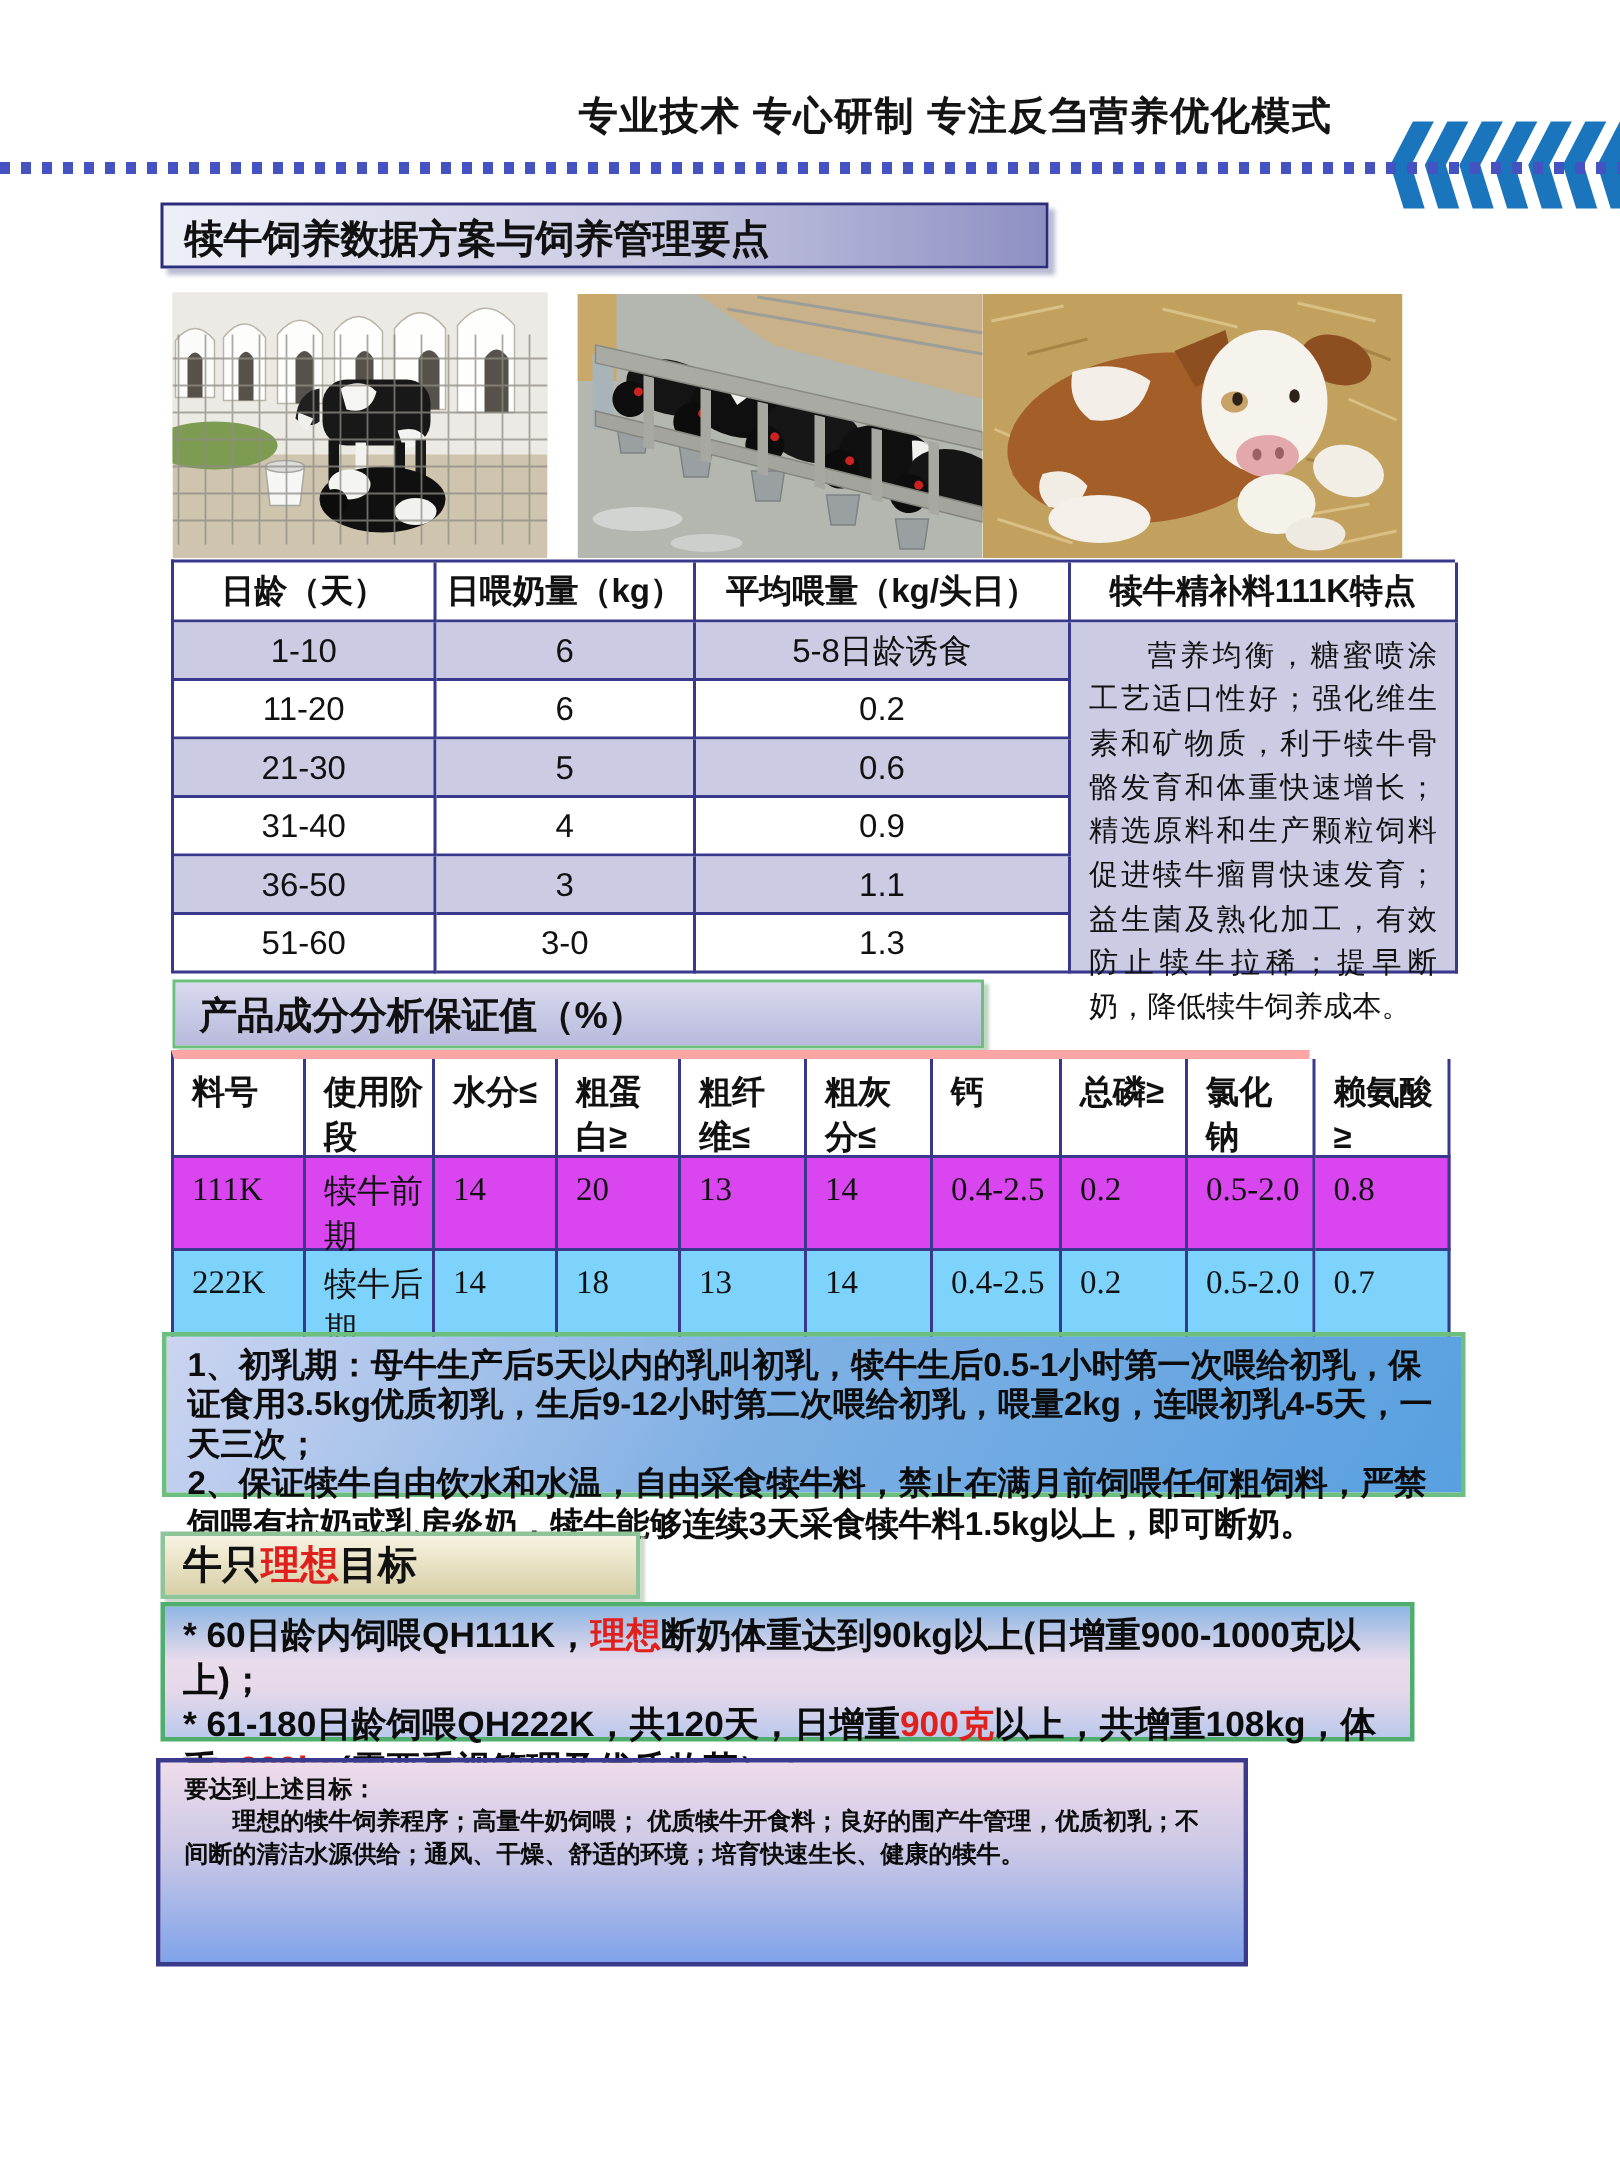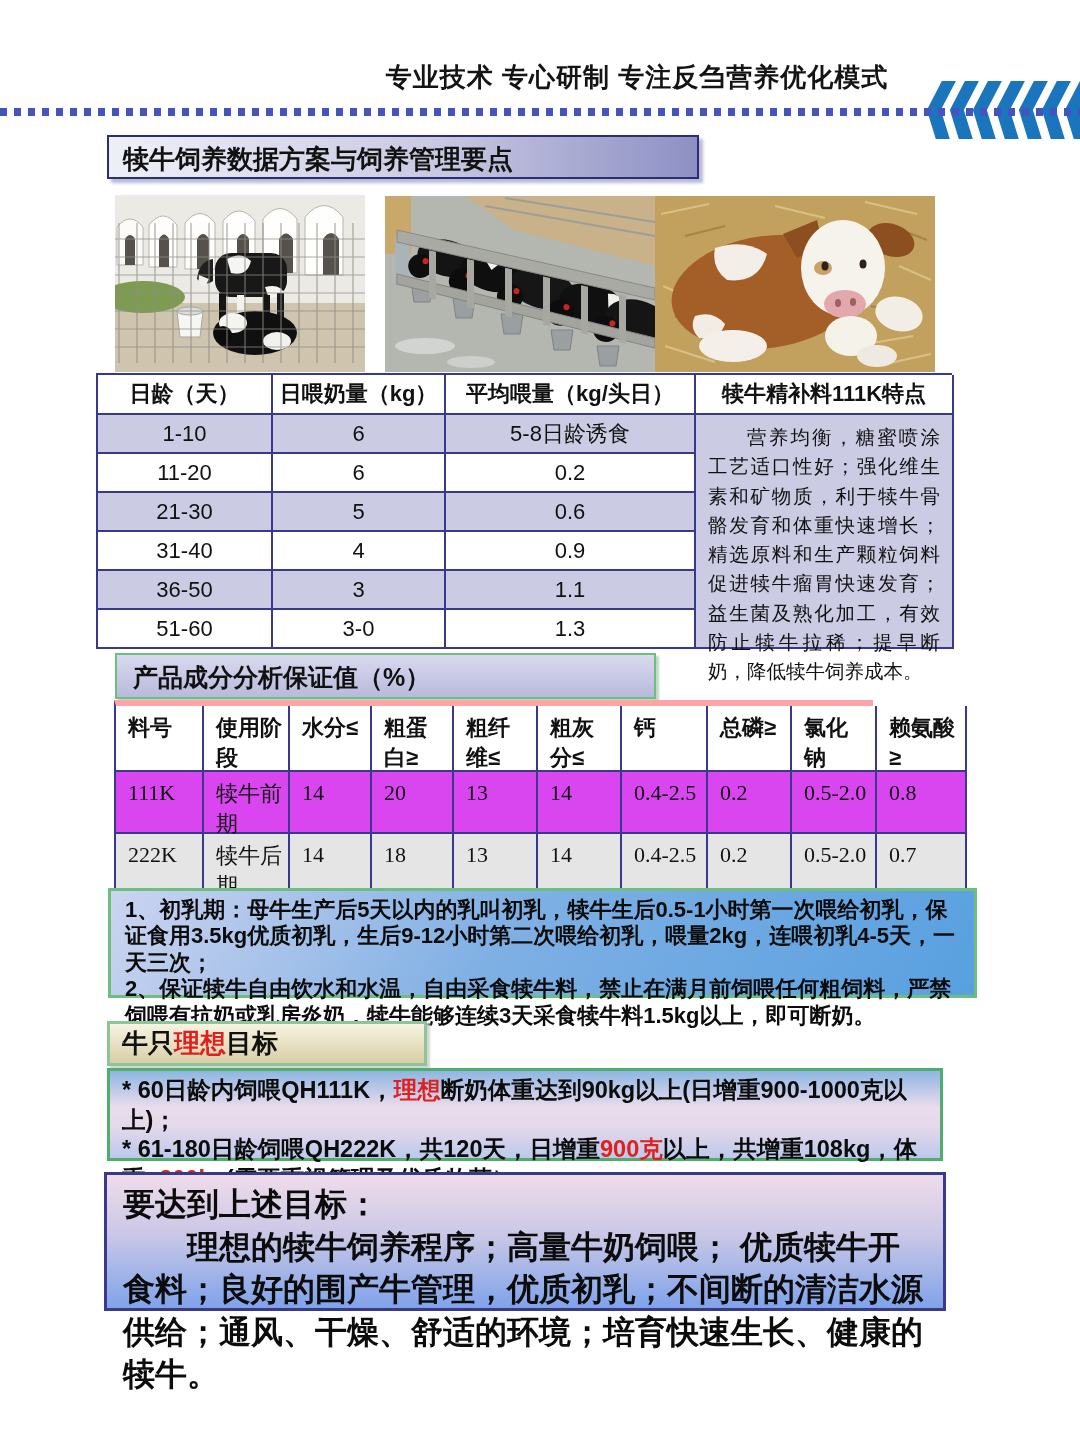--- a/index.html
+++ b/index.html
@@ -17,21 +17,21 @@
   .title-box{position:absolute;left:107px;top:135px;width:592px;height:44px;
              background:linear-gradient(90deg,#eef0f8 0%,#c9cae2 55%,#8e90c4 100%);
              border:2px solid #2c2c7c;box-shadow:4px 4px 3px #b9bcd2;
              font-size:26px;font-weight:bold;line-height:44px;padding-left:14px;box-sizing:border-box;}
 
   
   .photo{position:absolute;top:195px;}
   .photo svg{display:block;}
 
   
-  .t1{position:absolute;left:96px;top:373px;width:856px;display:grid;
+  .t1{position:absolute;left:114px;top:373px;width:856px;display:grid;
       grid-template-columns:175px 173px 250px 258px;grid-template-rows:40px repeat(6,39px);
       background:#fff;border-top:2px solid #38388c;border-left:2px solid #38388c;box-sizing:border-box;}
   .t1 .c{border-right:2px solid #38388c;border-bottom:2px solid #38388c;
          display:flex;align-items:center;justify-content:center;font-size:22px;box-sizing:border-box;}
   .t1 .h{font-weight:bold;}
   .t1 .shade{background:#cbcbe4;}
   .t1 .feature{grid-column:4;grid-row:2/8;background:#cbcbe4;display:block;
                padding:8px 12px 0 12px;font-size:19.5px;line-height:1.5;text-align:justify;}
   .feature-text{margin:0;text-indent:2em;font-family:"Liberation Serif",serif;}
 
@@ -42,21 +42,21 @@
             font-size:25px;font-weight:bold;line-height:44px;padding-left:16px;box-sizing:border-box;}
   .t2{position:absolute;left:114px;top:700px;width:759px;display:grid;
       grid-template-columns:88px 86px 82px 82px 84px 84px 86px 84px 85px 90px;
       grid-template-rows:66px 62px 62px;
       background:#fff;border-top:6px solid #fca5a5;border-left:2px solid #38388c;box-sizing:border-box;}
   .t2 .c{border-right:2px solid #38388c;border-bottom:2px solid #38388c;
          padding:7px 6px 0 12px;font-size:22px;box-sizing:border-box;text-align:left;}
   .t2 .h{font-weight:bold;line-height:1.35;}
   .t2 .d{font-family:"Liberation Serif",serif;line-height:1.3;}
   .t2 .r1{background:#d946ef;}
-  .t2 .r2{background:#e5e5e5;}
+  .t2 .r2{background:#7dd3fc;}
 
   
   .notes{position:absolute;left:108px;top:888px;width:869px;height:110px;
          border:3px solid #6cbf7e;box-sizing:border-box;
          background:linear-gradient(120deg,#ccd4f0 0%,#7fb0e4 45%,#58a0e0 100%);
          padding:6px 14px;font-size:22px;font-weight:bold;line-height:1.2;color:#0c0c0c;}
   .notes p{margin:0;}
 
   
   .goal-head{position:absolute;left:107px;top:1021px;width:320px;height:45px;
@@ -64,24 +64,24 @@
              background:linear-gradient(180deg,#f7f3e2 0%,#d8cfa6 100%);
              font-size:26px;font-weight:bold;line-height:39px;padding-left:12px;
              box-shadow:3px 3px 2px #cfd8cc;}
   .goals{position:absolute;left:107px;top:1068px;width:836px;height:93px;
          border:3px solid #4fae6e;box-sizing:border-box;
          background:linear-gradient(180deg,#8fb6e3 0%,#eadcec 42%,#e4d8ea 65%,#bcc9ec 100%);
          padding:5px 12px;font-size:23.5px;font-weight:bold;line-height:1.26;color:#0c0c0c;}
   .goals p{margin:0;}
 
   
-  .target{position:absolute;left:104px;top:1172px;width:842px;height:139px;
+  .target{position:absolute;left:104px;top:1172px;width:728px;height:139px;
           border:3px solid #3a3a8c;box-sizing:border-box;
           background:linear-gradient(180deg,#efdcea 0%,#cac7e6 45%,#7fa3ea 100%);
-          padding:8px 16px;font-size:32px;font-weight:bold;line-height:1.33;color:#0c0c0c;}
+          padding:8px 16px;font-size:16px;font-weight:bold;line-height:1.33;color:#0c0c0c;}
   .target p{margin:0;}
   .indent{text-indent:2em;}
 </style>
 </head>
 <body>
 
 <div class="page">
 
   <div class="slogan">专业技术 专心研制  专注反刍营养优化模式</div>
   <div class="dotline"></div>

